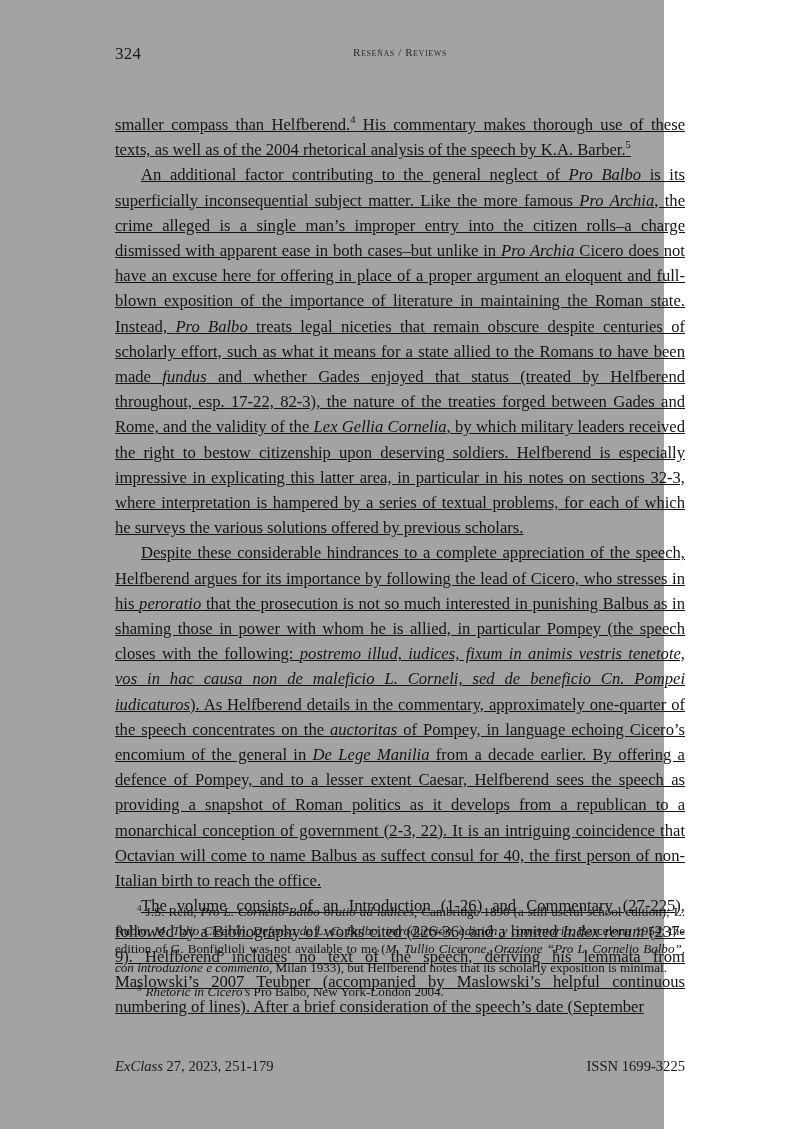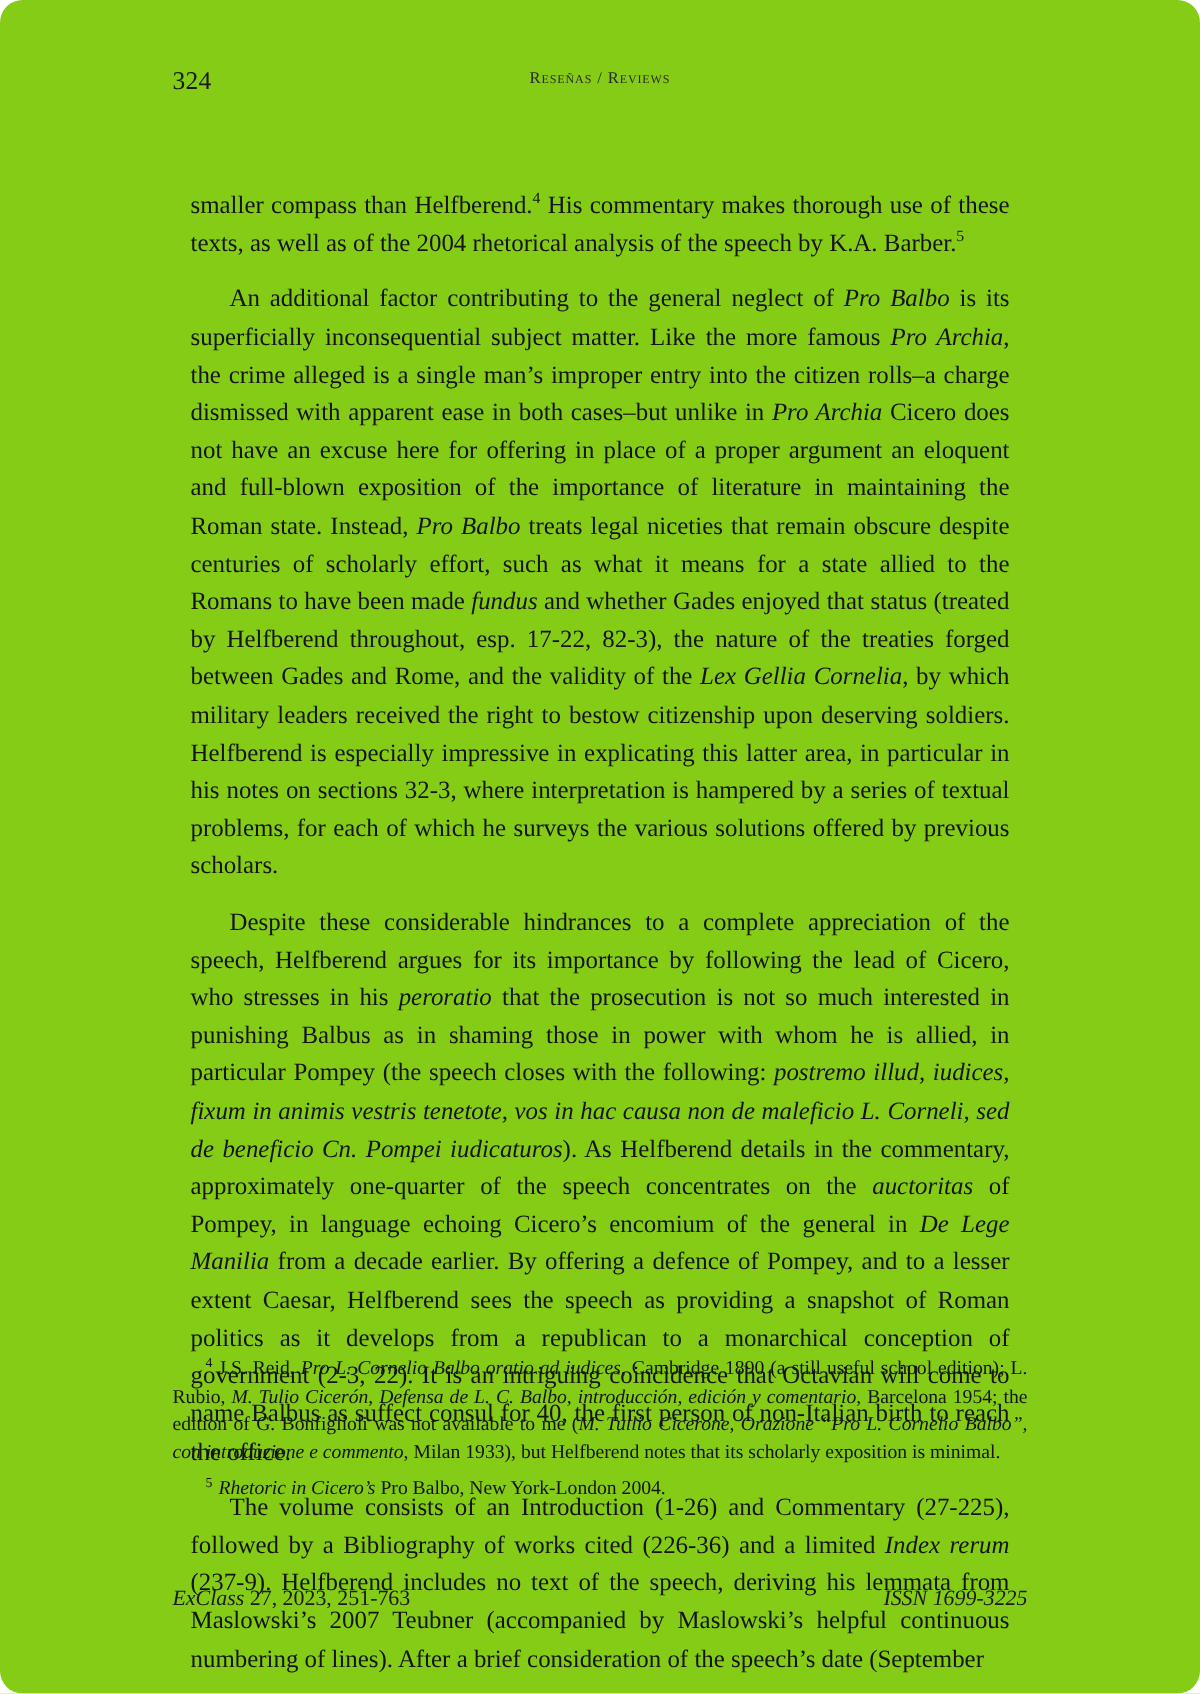--- a/index.html
+++ b/index.html
@@ -12,24 +12,23 @@
     height: 1129px;
     font-family: "Liberation Serif", "DejaVu Serif", serif;
     color: #1c1c1c;
     position: relative;
     overflow: hidden;
   }
 
   .page {
     position: absolute;
     left: 0; top: 0;
-    width: 800px;
+    width: 664px;
     height: 1129px;
-    background: #84cc16;
-    border-radius: 15px;
+    background: #a3a3a3;
   }
 
   
   .running-head {
     position: absolute;
     left: 115px;
     top: 44px;
     width: 570px;
     height: 24px;
   }
@@ -54,28 +53,29 @@
   }
 
   
   .body-block {
     position: absolute;
     left: 115px;
     top: 112px;
     width: 570px;
   }
   p.para {
-    margin: 12px;
+    margin: 0;
     text-align: justify;
     text-justify: inter-word;
     font-size: 16.6px;
     line-height: 25.2px;
     text-indent: 0;
     color: #141414;
     hyphens: none;
+    text-decoration: underline;
   }
   p.para + p.para {
     text-indent: 26px;
   }
   .it { font-style: italic; text-align: center; }
   sup.fn {
     font-size: 10.5px;
     vertical-align: super;
     line-height: 0;
   }
@@ -118,21 +118,20 @@
   }
   .footer-left {
     position: absolute;
     left: 0;
     top: 0;
   }
   .footer-right {
     position: absolute;
     right: 0;
     top: 0;
-    font-style: italic;
   }
 </style>
 </head>
 <body>
 
 <div class="page">
 
   <div class="running-head">
     <div class="folio">324</div>
     <div class="head-title">Reseñas / Reviews</div>
@@ -145,18 +144,18 @@
       <p class="para"><span>The volume consists of an Introduction (1-26) and Commentary (27-225), followed by a Bibliography of works cited (226-36) and a limited </span><span class="it">Index rerum</span><span> (237-9). Helfberend includes no text of the speech, deriving his lemmata from Maslowski’s 2007 Teubner (accompanied by Maslowski’s helpful continuous numbering of lines). After a brief consideration of the speech’s date (September</span></p>
     </div>
 
   <div class="footnotes" id="footnotes-block">
       <p class="footnote"><sup class="fnmark">4</sup><span>J.S. Reid, </span><span class="it">Pro L. Cornelio Balbo oratio ad iudices</span><span>, Cambridge 1890 (a still useful school edition); L. Rubio, </span><span class="it">M. Tulio Cicerón, Defensa de L. C. Balbo, introducción, edición y comentario</span><span>, Barcelona 1954; the edition of G. Bonfiglioli was not available to me (</span><span class="it">M. Tullio Cicerone, Orazione “Pro L. Cornelio Balbo”, con introduzione e commento</span><span>, Milan 1933), but Helfberend notes that its scholarly exposition is minimal.</span></p>
       <p class="footnote"><sup class="fnmark">5</sup><span class="it">Rhetoric in Cicero’s</span><span> Pro Balbo, New York-London 2004.</span></p>
     </div>
 
   <div class="footer">
     <div class="footer-left">
-      <span class="it">ExClass</span><span> 27, 2023, 251-763</span>
+      <span class="it">ExClass</span><span> 27, 2023, 251-179</span>
     </div>
     <div class="footer-right">ISSN 1699-3225</div>
   </div>
 
 </div>
 
 </body></html>

